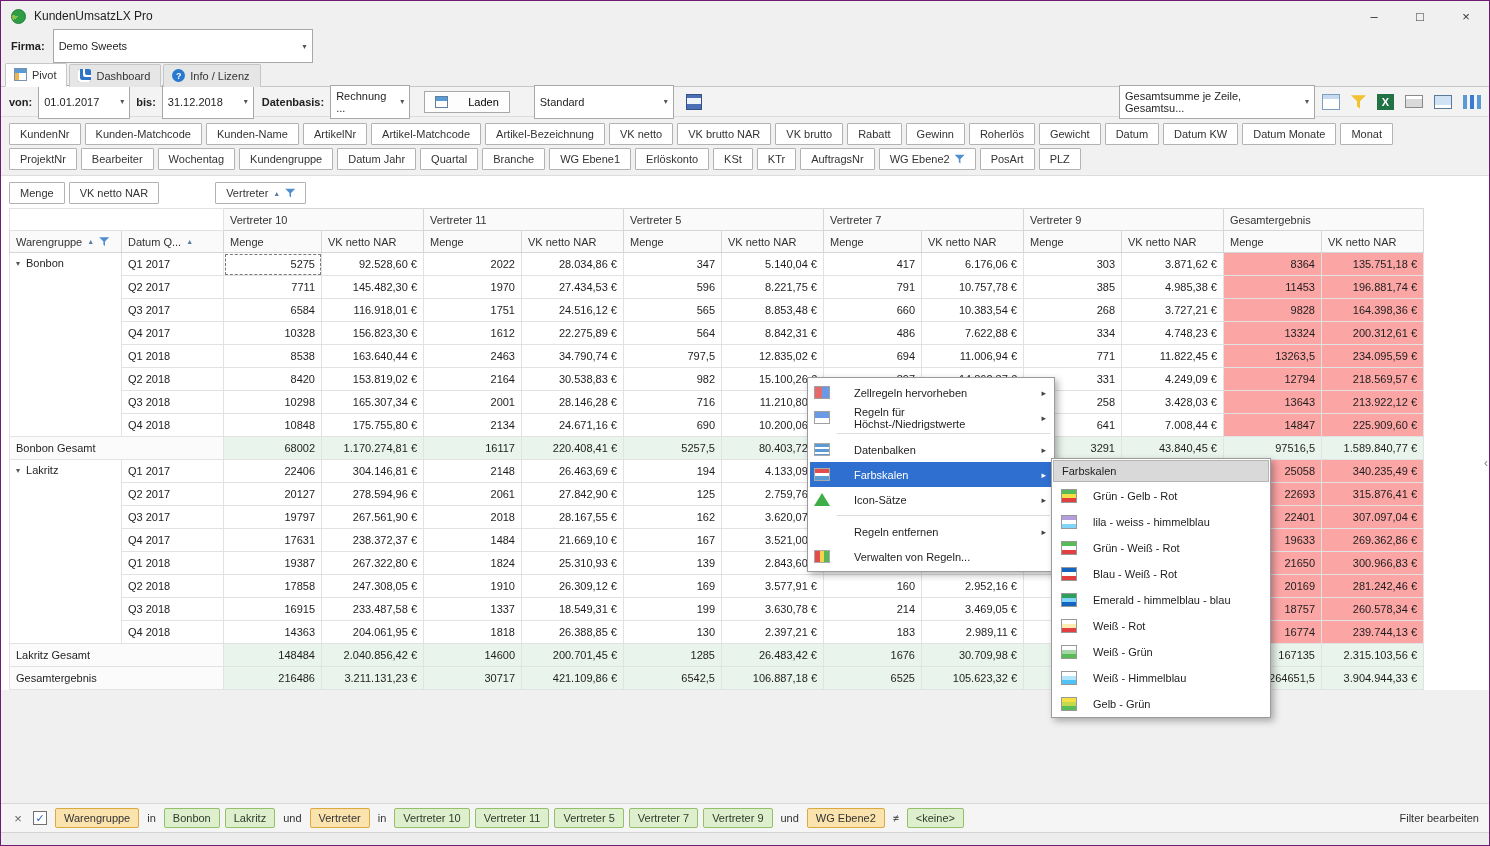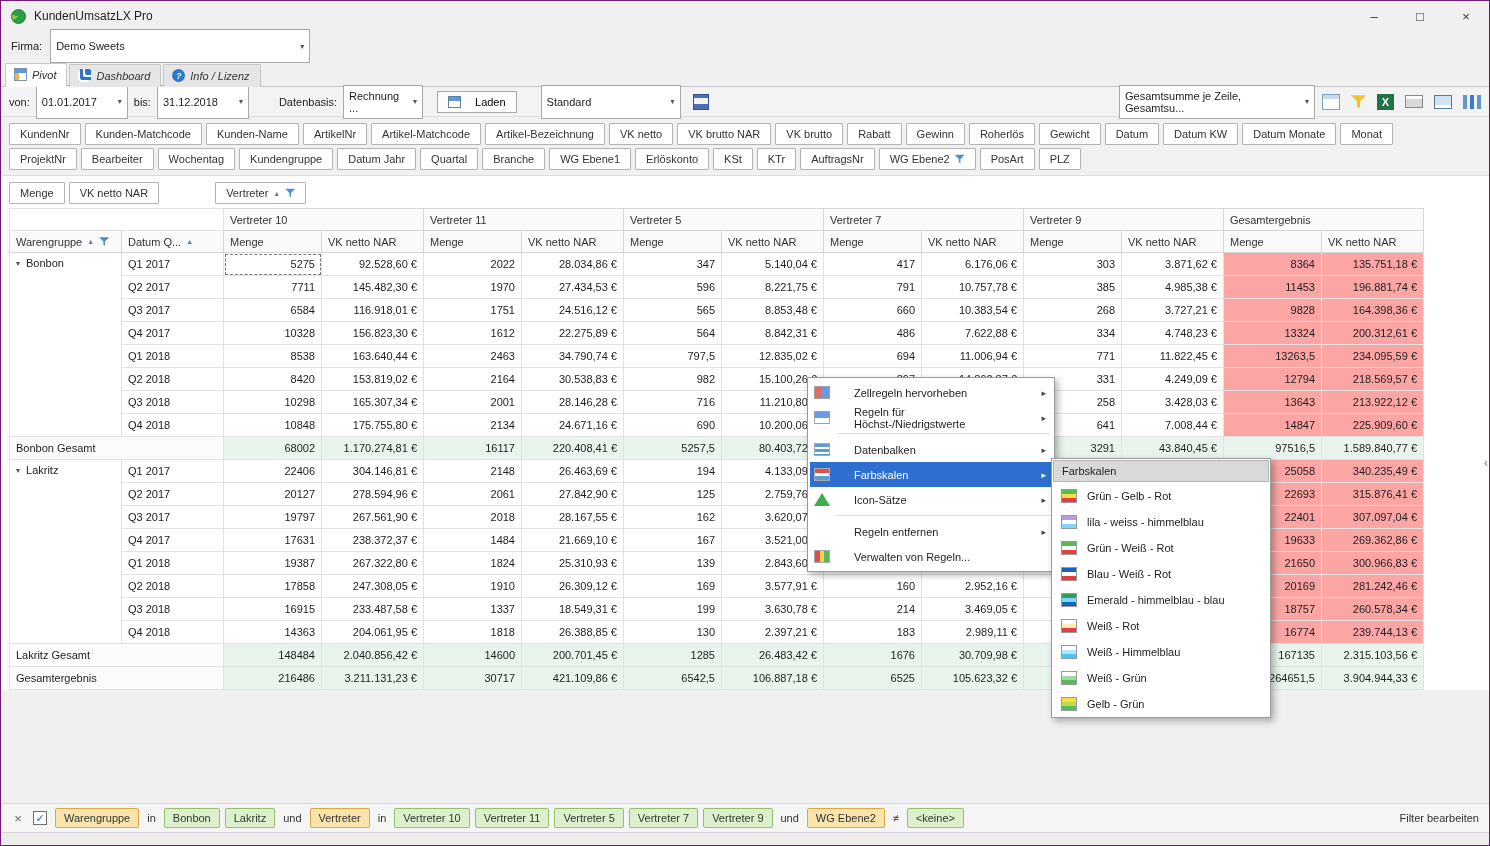--- a/index.html
+++ b/index.html
@@ -16,38 +16,38 @@
   .win-btn { width:46px; display:flex; align-items:center; justify-content:center; color:#333; font-size:13px; cursor:default; }
 
   
   .firma-row { height:30px; display:flex; align-items:center; gap:8px; padding-left:10px; }
   .combo { display:flex; align-items:center; justify-content:space-between; background:#fff; border:1px solid #a8a8a8; height:21px; padding:16px 5px; }
   .dd { color:#555; font-size:8px; margin-left:6px; }
   .firma-combo { width:260px; }
 
   
   .tabbar { display:flex; align-items:flex-end; height:26px; padding:0 4px; border-bottom:1px solid #c6c6c6; background:#f0f0f0; }
-  .tab { display:flex; align-items:center; gap:5px; padding:4px 10px 5px 8px; border:1px solid #c6c6c6; border-bottom:none; background:#e6e6e6; margin-right:2px; border-radius:2px 2px 0 0; position:relative; top:1px; color:#333;font-style:italic; }
+  .tab { display:flex; align-items:center; gap:5px; padding:4px 10px 5px 8px; border:1px solid #c6c6c6; border-bottom:none; background:#e6e6e6; margin-right:2px; border-radius:2px 2px 0 0; position:relative; top:1px; color:#333; }
   .tab.active { background:#fff; border-bottom:1px solid #fff; }
   .tabicon { width:13px; height:13px; display:inline-flex; align-items:center; justify-content:center; flex:0 0 13px; }
   .tabicon.pivot-grid-icon { border:1px solid #7a94ad;
     background:linear-gradient(180deg,#5b9bd5 0 4px,rgba(0,0,0,0) 4px),linear-gradient(90deg,#f0b44a 0 4px,#fff 4px); }
   .tabicon.dashboard-icon { background:#2e75c8; border-radius:2px;
     box-shadow:inset 2px -2px 0 #fff, inset 5px -5px 0 #2e75c8, inset 7px -7px 0 #fff; }
   .tabicon.info-icon { border-radius:50%; background:#2879cf; color:#fff; font-size:9px; font-weight:bold; }
   .tabicon.info-icon::after { content:"?"; }
 
   
   .main { background:#fff; }
   .toolbar { height:30px; display:flex; align-items:center; gap:6px; padding:0 8px; background:#f3f3f4; border-bottom:1px solid #dcdcdc; }
-  .lbl { color:#222; }
+  .lbl { color:#222;font-weight:bold; }
   .combo.date { width:92px; }
   .combo.datenbasis { width:80px; }
   .combo.layout { width:140px; margin-left:18px; }
-  .btn { display:flex; align-items:center; gap:14px; height:22px; padding:0 10px; background:#fdfdfd; border:1px solid #a8a8a8; font-size:11px; margin-left:8px; font-family:"Liberation Sans",sans-serif; }
+  .btn { display:flex; align-items:center; gap:20px; height:22px; padding:0 10px; background:#fdfdfd; border:1px solid #a8a8a8; font-size:11px; margin-left:8px; font-family:"Liberation Sans",sans-serif; }
   .laden-icon { width:13px; height:12px; border:1px solid #5f7f9f; background:linear-gradient(180deg,#5b9bd5 0 4px,#fff 4px); }
   .save-icon { width:16px; height:16px; margin-left:6px; border:1px solid #35518a;
     background:linear-gradient(180deg,#4a6fb5 0 3px,#eef2fa 3px 9px,#4a6fb5 9px); }
   .tb-right { margin-left:auto; display:flex; align-items:center; gap:7px; }
   .combo.summary { width:196px; }
   .tbi { display:inline-block; }
   .tbi-pivot-layout-icon { width:18px; height:16px; border:1px solid #7f9fc0; background:linear-gradient(180deg,#c6d9ee 0 4px,#fff 4px), linear-gradient(90deg,#c6d9ee 0 5px,#fff 5px); }
   .tbi-filter-funnel-icon { width:15px; height:14px; background:#f2c230; clip-path:polygon(0 5%,100% 5%,60% 48%,60% 100%,40% 85%,40% 48%); }
   .tbi-excel-export-icon { width:17px; height:16px; background:#217346; color:#fff; font-size:11px; font-weight:bold; text-align:center; line-height:16px; }
   .tbi-excel-export-icon::after { content:"X"; }
@@ -108,21 +108,21 @@
   .ic-highlight-cells-icon { border:1px solid #a0a0a0; background:linear-gradient(90deg,#e66a6a 0 50%,#6a9ae6 50%); }
   .ic-top-bottom-rules-icon { border:1px solid #a0a0a0; background:linear-gradient(180deg,#6a9ae6 0 50%,#fff 50%); }
   .ic-data-bars-icon { border:1px solid #aaa; background:repeating-linear-gradient(180deg,#5b9bd5 0 3px,#fff 3px 5px); }
   .ic-color-scales-icon { border:1px solid #aaa; background:linear-gradient(180deg,#e24c4c 0 33%,#fff 33% 66%,#5b9bd5 66%); }
   .ic-icon-sets-icon { background:#3fae49; clip-path:polygon(50% 0,100% 100%,0 100%); }
   .ic-manage-rules-icon { border:1px solid #aaa; background:linear-gradient(90deg,#e24c4c 0 33%,#f5d44a 33% 66%,#57b857 66%); }
 
   
   .submenu { position:absolute; left:1050px; top:457px; width:220px; background:#fff; border:1px solid #9b9b9b; box-shadow:3px 3px 7px rgba(0,0,0,.3); z-index:21; }
   .submenu-header { height:22px; background:#d9d9d9; border:1px solid #b5b5b5; display:flex; align-items:center; padding:0 8px; color:#222; margin:1px; }
-  .smi { display:flex; align-items:center; gap:10px; height:26px; padding:12px 9px; color:#1e1e1e; }
+  .smi { display:flex; align-items:center; gap:16px; height:26px; padding:12px 9px; color:#1e1e1e; }
   .smi .scale { width:16px; height:14px; border:1px solid #999; flex:0 0 16px; }
 </style>
 </head>
 <body>
 
 <div class="app">
 
   <div class="titlebar">
     <span class="app-icon"></span>
     <span class="title-text">KundenUmsatzLX Pro</span>
@@ -162,21 +162,21 @@
       <span class="lbl">von:</span>
       <div class="combo date">
         <span>01.01.2017</span>
         <span class="dd">▾</span>
       </div>
       <span class="lbl">bis:</span>
       <div class="combo date">
         <span>31.12.2018</span>
         <span class="dd">▾</span>
       </div>
-      <span class="lbl" style="margin-left:24px">Datenbasis:</span>
+      <span class="lbl" style="margin-left:2px">Datenbasis:</span>
       <div class="combo datenbasis">
         <span>Rechnung ...</span>
         <span class="dd">▾</span>
       </div>
       <button class="btn">
         <span class="laden-icon"></span>
         <span>Laden</span>
       </button>
       <div class="combo layout">
         <span>Standard</span>
@@ -727,27 +727,27 @@
         </div>
         <div class="smi">
           <span class="scale" style="background: linear-gradient(rgb(46, 158, 91) 0px, rgb(46, 158, 91) 33%, rgb(129, 212, 250) 33%, rgb(129, 212, 250) 66%, rgb(21, 101, 192) 66%, rgb(21, 101, 192) 100%);"></span>
           <span>Emerald - himmelblau - blau</span>
         </div>
         <div class="smi">
           <span class="scale" style="background: linear-gradient(rgb(255, 255, 255) 0px, rgb(255, 255, 255) 33%, rgba(253, 228, 143, 0.694) 33%, rgba(253, 228, 143, 0.694) 66%, rgb(226, 64, 64) 66%, rgb(226, 64, 64) 100%);"></span>
           <span>Weiß - Rot</span>
         </div>
         <div class="smi">
+          <span class="scale" style="background: linear-gradient(rgb(255, 255, 255) 0px, rgb(255, 255, 255) 33%, rgb(165, 214, 167) 33%, rgb(165, 214, 167) 66%, rgb(87, 187, 87) 66%, rgb(87, 187, 87) 100%);"></span>
+          <span>Weiß - Grün</span>
+        </div>
+        <div class="smi">
           <span class="scale" style="background: linear-gradient(rgb(255, 255, 255) 0px, rgb(255, 255, 255) 33%, rgb(179, 229, 252) 33%, rgb(179, 229, 252) 66%, rgb(79, 195, 247) 66%, rgb(79, 195, 247) 100%);"></span>
           <span>Weiß - Himmelblau</span>
         </div>
         <div class="smi">
-          <span class="scale" style="background: linear-gradient(rgb(255, 255, 255) 0px, rgb(255, 255, 255) 33%, rgb(165, 214, 167) 33%, rgb(165, 214, 167) 66%, rgb(87, 187, 87) 66%, rgb(87, 187, 87) 100%);"></span>
-          <span>Weiß - Grün</span>
-        </div>
-        <div class="smi">
           <span class="scale" style="background: linear-gradient(rgb(245, 224, 68) 0px, rgb(245, 224, 68) 33%, rgb(192, 217, 78) 33%, rgb(192, 217, 78) 66%, rgb(87, 187, 87) 66%, rgb(87, 187, 87) 100%);"></span>
           <span>Gelb - Grün</span>
         </div>
       </div>
   </div>
 
 </div>
 
 </body></html>

